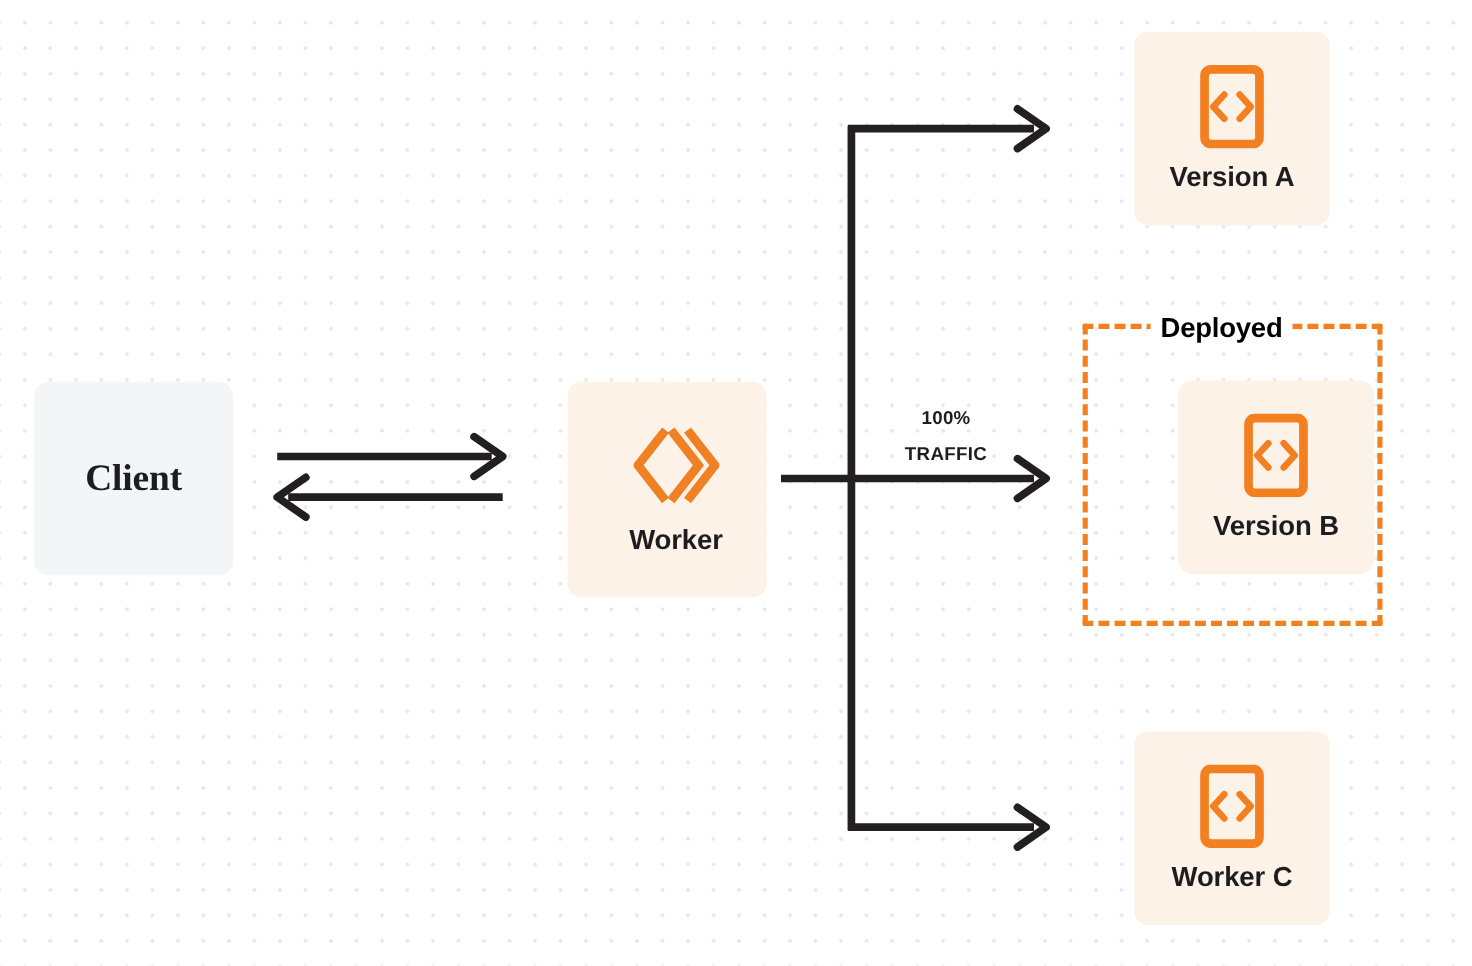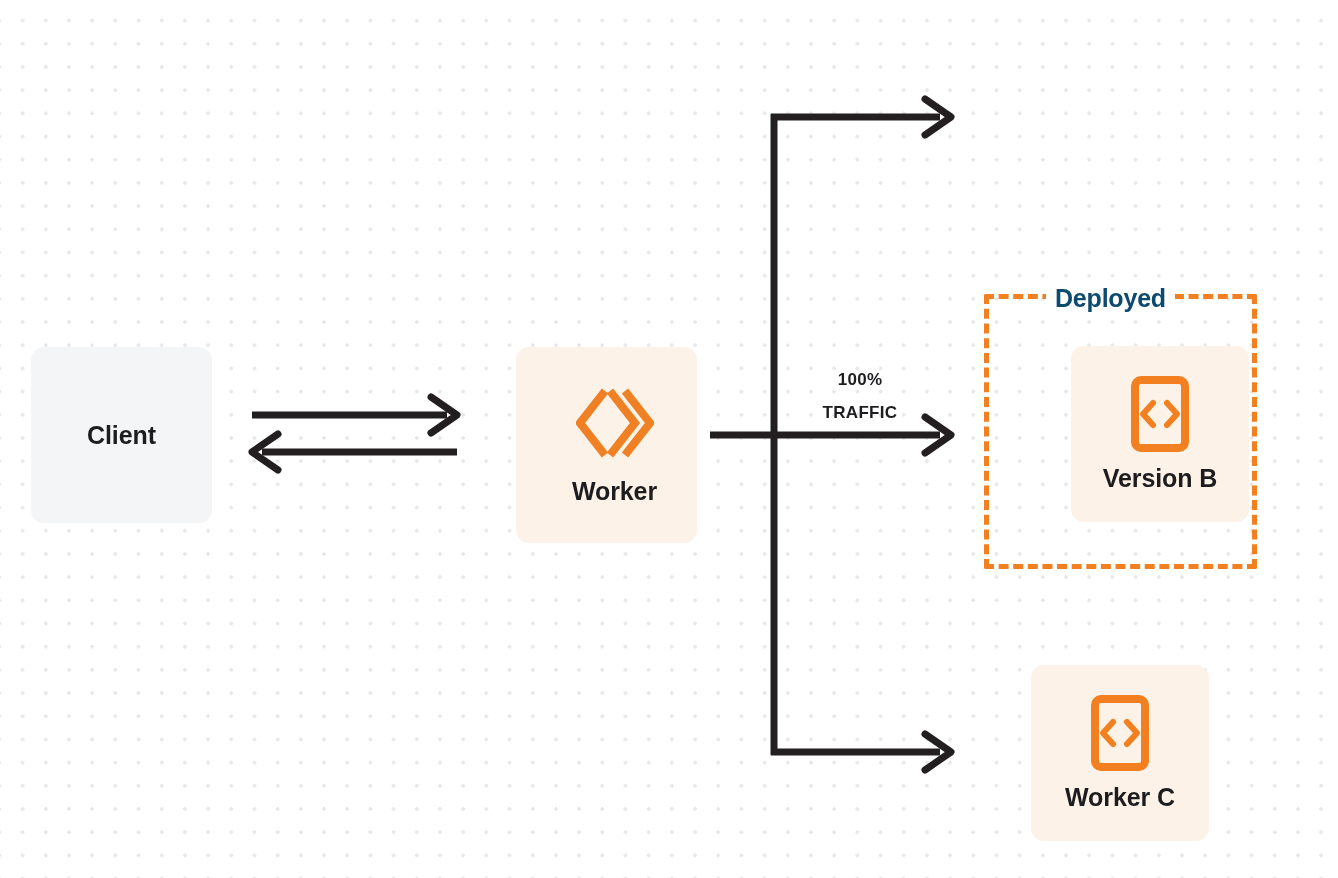--- a/index.html
+++ b/index.html
@@ -40,21 +40,21 @@
     color: #1d1d1f;
     letter-spacing: -0.1px;
     white-space: nowrap;
   }
   
   #node-client {
     left: 31px; top: 347px;
     width: 181px; height: 176px;
     background: #f4f5f7;
   }
-  #node-client .node-label { font-size: 25px; }
+  #node-client .node-label { font-size: 34px; font-family: Liberation Serif, serif; }
   
   #node-worker {
     left: 516px; top: 347px;
     width: 181px; height: 196px;
     background: #fdf2e7;
     padding-left: 16px;
   }
   #node-worker .node-label { font-size: 25px; margin-top: 16px; }
   
   .version-card {
@@ -76,21 +76,21 @@
     border-radius: 2px;
   }
   #deployed-label {
     position: absolute;
     left: 1046px;
     top: 286px;
     background: #ffffff;
     padding: 0 9px;
     font-size: 25px;
     font-weight: bold;
-    color: #0c4a6e;
+    color: #000000;
     letter-spacing: -0.2px;
     white-space: nowrap;
     line-height: 1;
     height: 25px;
     display: flex;
     align-items: center;
   }
 
   
   #traffic-label {
@@ -166,39 +166,49 @@
         <polyline points="29,6 4,38 29,70" stroke="#ef8023" stroke-width="8" fill="none" stroke-linecap="butt" stroke-linejoin="miter"></polyline>
 
         <polyline points="34,6 59,38 34,70" stroke="#ef8023" stroke-width="8" fill="none" stroke-linecap="butt" stroke-linejoin="miter"></polyline>
 
         <polyline points="49,6 74,38 49,70" stroke="#ef8023" stroke-width="8" fill="none" stroke-linecap="butt" stroke-linejoin="miter"></polyline>
       </svg>
     </span>
     <div class="node-label">Worker</div>
   </div>
 
-
-  <div id="deployed-group"></div>
-  <div id="deployed-label">Deployed</div>
-
-  <div class="node version-card" id="node-version-b">
+  <div class="node version-card" id="node-version-a">
     <span class="icon-wrap">
       <svg width="58" height="76" viewBox="0 0 58 76" fill="none">
         <rect x="4" y="4" width="50" height="68" rx="6" ry="6" stroke="#f38020" stroke-width="8" fill="none"></rect>
         <polyline points="22,27 12,38 22,49" stroke="#f38020" stroke-width="6" fill="none" stroke-linecap="round" stroke-linejoin="round"></polyline>
         <polyline points="36,27 46,38 36,49" stroke="#f38020" stroke-width="6" fill="none" stroke-linecap="round" stroke-linejoin="round"></polyline>
       </svg>
     </span>
-    <div class="node-label">Version B</div>
-  </div>
-
-  <div class="node version-card" id="node-version-c">
+    <div class="node-label">Version A</div>
+  </div>
+
+  <div id="deployed-group"></div>
+  <div id="deployed-label">Deployed</div>
+
+  <div class="node version-card" id="node-version-b">
     <span class="icon-wrap">
       <svg width="58" height="76" viewBox="0 0 58 76" fill="none">
         <rect x="4" y="4" width="50" height="68" rx="6" ry="6" stroke="#f38020" stroke-width="8" fill="none"></rect>
         <polyline points="22,27 12,38 22,49" stroke="#f38020" stroke-width="6" fill="none" stroke-linecap="round" stroke-linejoin="round"></polyline>
         <polyline points="36,27 46,38 36,49" stroke="#f38020" stroke-width="6" fill="none" stroke-linecap="round" stroke-linejoin="round"></polyline>
       </svg>
     </span>
+    <div class="node-label">Version B</div>
+  </div>
+
+  <div class="node version-card" id="node-version-c">
+    <span class="icon-wrap">
+      <svg width="58" height="76" viewBox="0 0 58 76" fill="none">
+        <rect x="4" y="4" width="50" height="68" rx="6" ry="6" stroke="#f38020" stroke-width="8" fill="none"></rect>
+        <polyline points="22,27 12,38 22,49" stroke="#f38020" stroke-width="6" fill="none" stroke-linecap="round" stroke-linejoin="round"></polyline>
+        <polyline points="36,27 46,38 36,49" stroke="#f38020" stroke-width="6" fill="none" stroke-linecap="round" stroke-linejoin="round"></polyline>
+      </svg>
+    </span>
     <div class="node-label">Worker C</div>
   </div>
 
 </div>
 
 </body></html>

